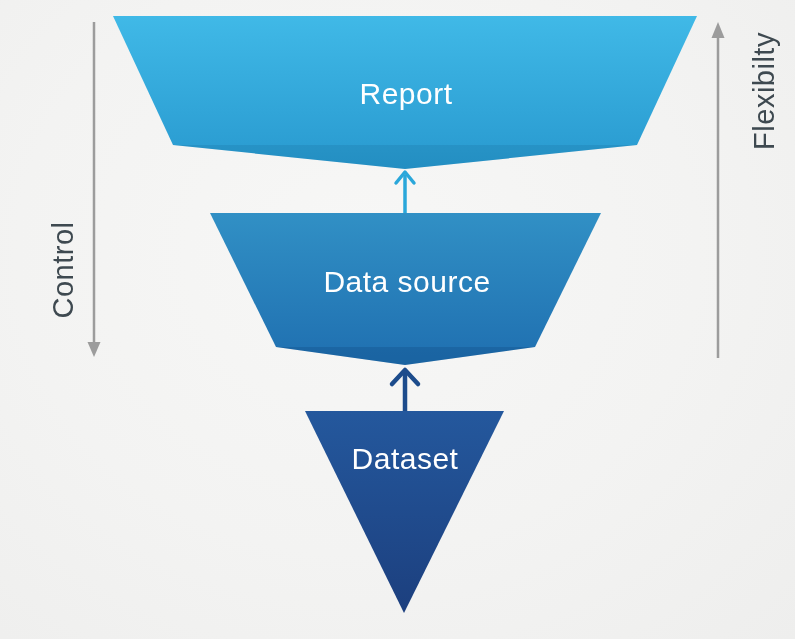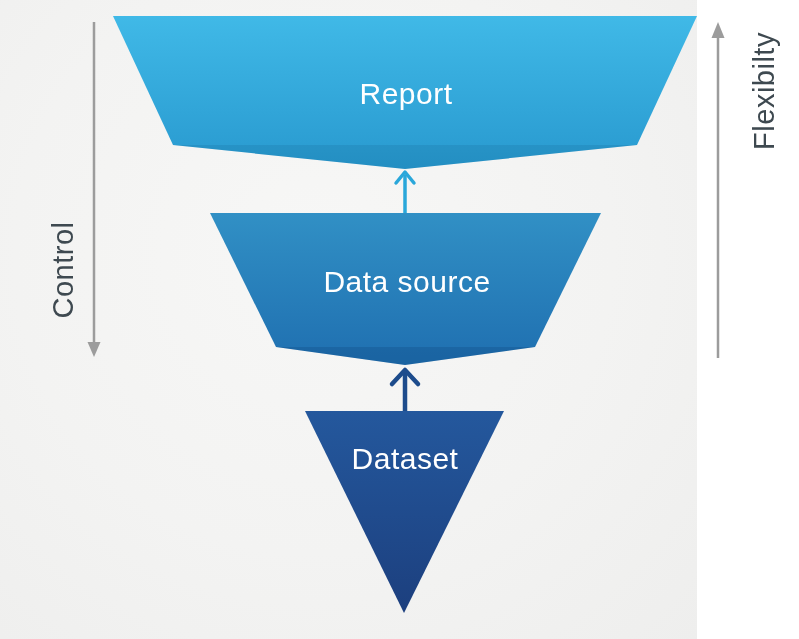--- a/index.html
+++ b/index.html
@@ -1,21 +1,21 @@
 <!DOCTYPE html>
 <html><head>
 <meta charset="utf-8">
 <style>
   html, body { margin: 0; padding: 0; }
   body {
     width: 799px; height: 639px; overflow: hidden;
     font-family: "Liberation Sans", sans-serif;
   }
   .canvas {
-    position: relative; width: 697px; height: 639px;
+    position: relative; width: 795px; height: 639px;
     background: radial-gradient(ellipse at 45% 40%, #f7f7f6 0%, #f3f3f2 55%, #eeeeed 100%);
   }
   svg { position: absolute; top: 0; left: 0; display: block; }
   .shape-label {
     font-family: "Liberation Sans", sans-serif;
     font-size: 30px;
     letter-spacing: 0.5px;
     text-anchor: middle;
     dominant-baseline: central;
   }

